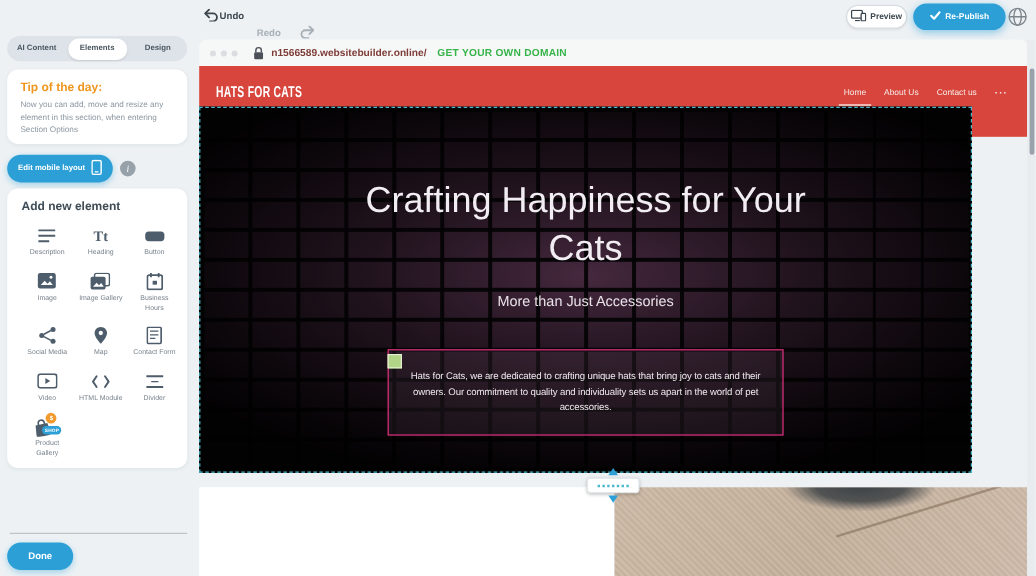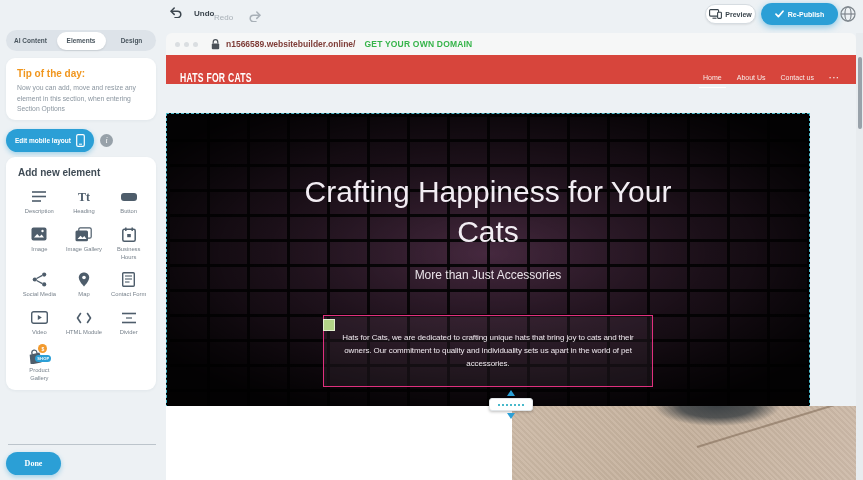--- a/index.html
+++ b/index.html
@@ -2,24 +2,24 @@
 <html><head>
 <meta charset="utf-8">
 <style>
   * { margin:0; padding:0; box-sizing:border-box; }
   html,body { width:863px; height:480px; }
   body { font-family:"Liberation Sans", sans-serif; background:#edf1f4; }
   #app { position:relative; width:863px; height:480px; overflow:hidden; background:#edf1f4; }
 
   
   .page-title { position:absolute; left:9px; top:6px; font-size:14px; font-weight:bold; color:#333e46; letter-spacing:.2px; }
-  .undo-btn { position:absolute; left:170px; top:7px; display:flex; align-items:center; gap:12px;
+  .undo-btn { position:absolute; left:170px; top:7px; display:flex; align-items:center; gap:1px;
               font-size:8px; font-weight:bold; color:#3c464e; cursor:pointer; }
-  .redo-btn { position:absolute; left:214px; top:11px; display:flex; align-items:center; gap:16px;
-              font-size:8px; font-weight:normal; color:#a8b0b7; }
+  .redo-btn { position:absolute; left:214px; top:21px; display:flex; align-items:center; gap:16px;
+              font-size:8px; font-weight:bold; color:#a8b0b7; }
   .redo-btn svg { transform:scaleX(-1); }
   .preview-btn { position:absolute; left:705px; top:4px; width:51px; height:20px; border:1px solid #d6dce1;
                  border-radius:10px; background:#fff; display:flex; align-items:center; justify-content:center;
                  gap:3px; font-size:7px; font-weight:bold; color:#39444c; box-shadow:0 1px 2px rgba(0,0,0,.08); cursor:pointer; }
   .republish-btn { position:absolute; left:761px; top:3px; width:77px; height:22px; border-radius:11px;
                  background:#2b9fd6; display:flex; align-items:center; justify-content:center; gap:4px;
                  font-size:7px; font-weight:bold; color:#fff; box-shadow:0 2px 7px rgba(43,159,214,.55); cursor:pointer; }
   .globe-btn { position:absolute; left:840px; top:6px; width:16px; height:16px; cursor:pointer; }
 
   
@@ -53,41 +53,41 @@
   .pg-wrap { position:relative; width:26px; height:17px; display:inline-block; }
   .pg-wrap svg { position:absolute; left:2px; top:2px; }
   .pg-dollar { position:absolute; left:12px; top:-3px; width:9px; height:9px; border-radius:50%; background:#f29a2e;
                color:#fff; font-size:5px; font-weight:bold; display:flex; align-items:center; justify-content:center; }
   .pg-shop { position:absolute; left:9px; top:8px; width:16px; height:7px; border-radius:3.5px; background:#2b9fd6;
              color:#fff; font-size:4px; font-weight:bold; display:flex; align-items:center; justify-content:center; letter-spacing:.2px; }
 
   .sb-divider { position:absolute; left:8px; top:444px; width:148px; height:1px; background:#bcc4cb; }
   .done-btn { position:absolute; left:6px; top:452px; width:55px; height:23px; border-radius:12px; background:#2b9fd6;
               color:#fff; font-size:8px; font-weight:bold; display:flex; align-items:center; justify-content:center;
-              box-shadow:0 2px 5px rgba(43,159,214,.4); cursor:pointer;font-family:Liberation Serif, serif; }
+              box-shadow:0 2px 5px rgba(43,159,214,.4); cursor:pointer; }
 
   
   .browser-bar { position:absolute; left:166px; top:33px; width:690px; height:22px; background:#f6f7f7;
                  border-radius:6px 6px 0 0; display:flex; align-items:center;text-align:right; }
   .dot { width:5px; height:5px; border-radius:50%; background:#dadee1; margin-right:4px; }
   .dot:first-child { margin-left:9px; }
   .lock-icon { margin-left:9px; display:flex; }
   .url-text { margin-left:6px; font-size:8.5px; font-weight:600; color:#7e3c37; }
   .domain-cta { margin-left:9px; font-size:8.5px; font-weight:bold; color:#36b44a; letter-spacing:.2px; cursor:pointer; }
 
-  .site-header { position:absolute; left:166px; top:55px; width:690px; height:29px; background:#d7453c; }
+  .site-header { position:absolute; left:166px; top:55px; width:690px; height:59px; background:#d7453c; }
   .site-logo { position:absolute; left:14px; top:16px; font-size:10.5px; font-weight:bold; color:#fff;
                letter-spacing:.3px; transform:scaleX(.82) scaleY(1.25); transform-origin:left center; white-space:nowrap; cursor:pointer; }
   .site-nav { position:absolute; right:16px; top:0; height:45px; display:flex; align-items:center; gap:15px; }
   .nav-item { font-size:7px; color:#f7ece9; position:relative; cursor:pointer; white-space:nowrap; }
   .nav-item.active::after { content:""; position:absolute; left:-4px; right:-4px; bottom:-7px; height:1.5px; background:#fff; }
   .nav-more { font-size:8px; font-weight:bold; color:#f7ece9; letter-spacing:1px; cursor:pointer; }
 
   
-  .hero { position:absolute; left:166px; top:113px; width:644px; height:305px;
+  .hero { position:absolute; left:166px; top:89px; width:644px; height:305px;
           border:1px dashed #49b9cb;
           background-color:#10090f;
           background-image:
             radial-gradient(ellipse 62% 58% at 50% 46%, rgba(0,0,0,0) 0%, rgba(0,0,0,.5) 68%, rgba(0,0,0,.88) 100%),
             repeating-linear-gradient(90deg, rgba(6,4,6,.95) 0 3px, rgba(0,0,0,0) 3px 40px),
             repeating-linear-gradient(0deg, rgba(6,4,6,.95) 0 3px, rgba(0,0,0,0) 3px 25px),
             radial-gradient(ellipse 72% 62% at 50% 46%, #46293f 0%, #2a1826 55%, #150d14 100%);
           cursor:pointer; }
   .hero-heading { position:absolute; left:50%; transform:translateX(-50%); top:58px; width:370px; text-align:center;
                   font-size:30px; line-height:40px; font-weight:500; color:#f2edf3; }

